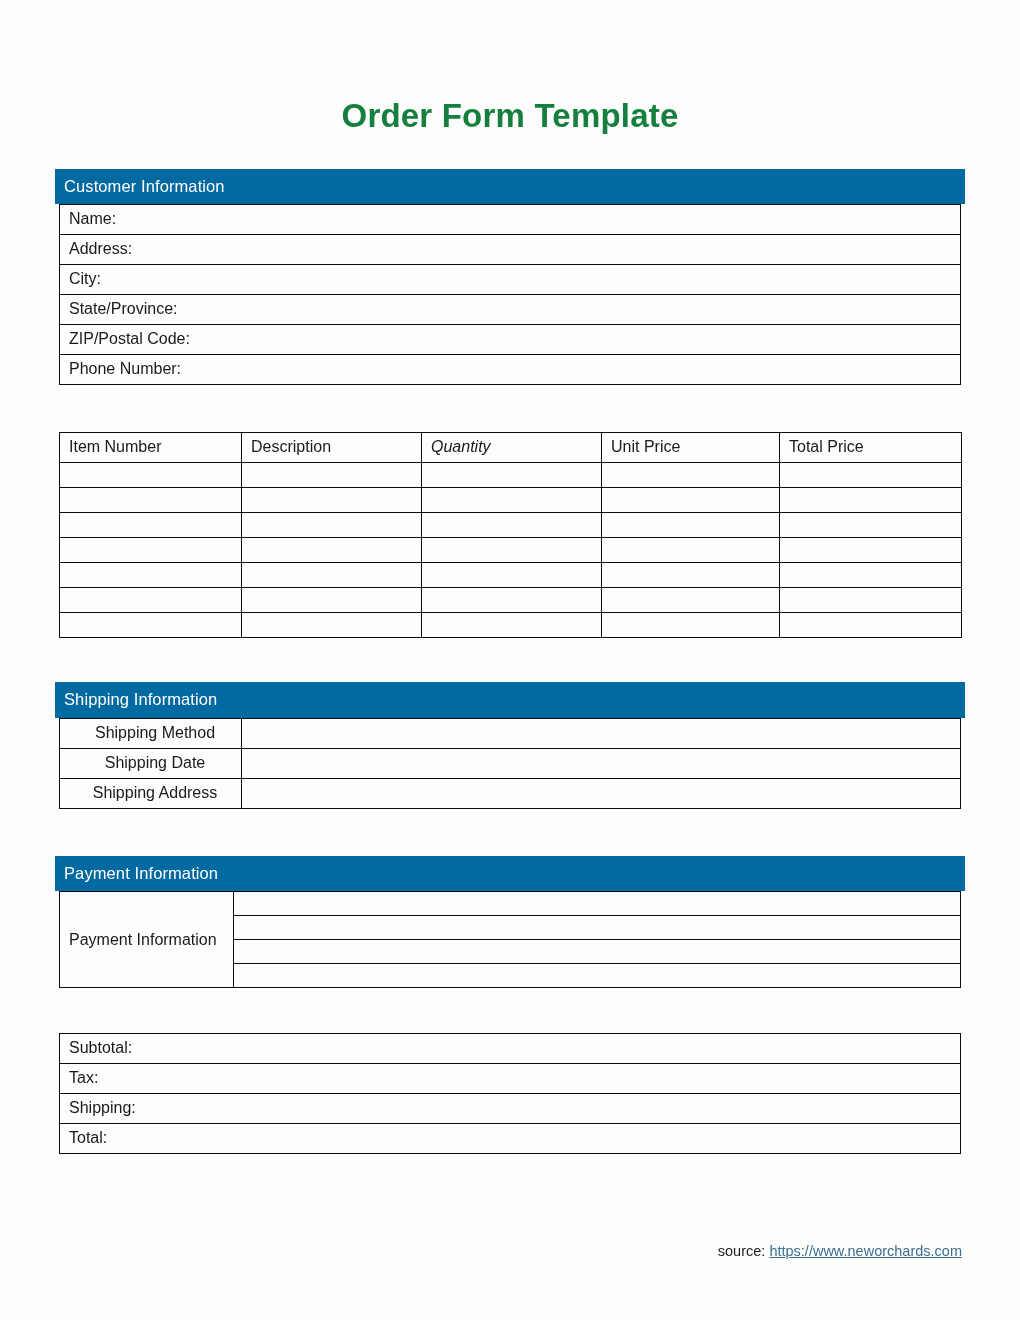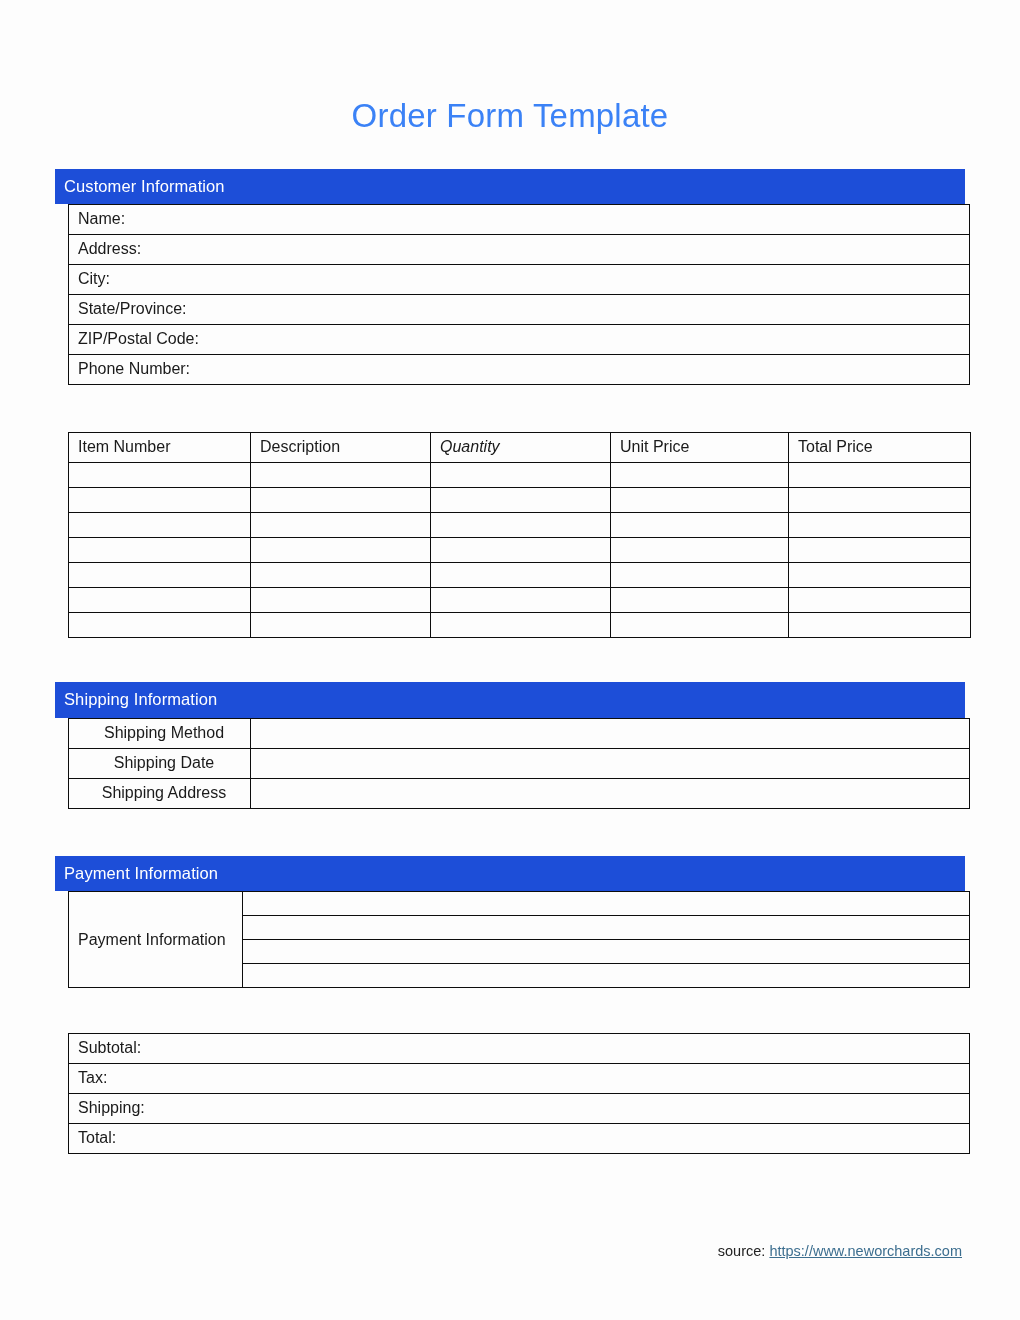--- a/index.html
+++ b/index.html
@@ -20,48 +20,48 @@
   .page {
     width: 1020px;
     height: 1320px;
     background: #fdfdfd;
     padding: 0;
     position: relative;
   }
   .doc-title {
     text-align: center;
     font-size: 33px;
-    font-weight: normal;
-    color: #3b82f6;
+    font-weight: bold;
+    color: #15803d;
     letter-spacing: 0.2px;
     margin: 0;
     padding-top: 96px;
     padding-bottom: 0;
     line-height: 1.2;
   }
   .content {
     margin: 0 auto;
     width: 910px;
     padding-top: 33px;
   }
   .section {
     margin-bottom: 0;
   }
   .section-header {
-    background: #1d4ed8;
+    background: #0369a1;
     color: #ffffff;
     font-size: 16.5px;
     line-height: 1;
     padding: 9px 14px 10px 9px;
     letter-spacing: 0.1px;
   }
   .tbl {
     border-collapse: collapse;
     width: 902px;
-    margin-left: 13px;
+    margin-left: 4px;
     table-layout: fixed;
   }
   .tbl td, .tbl th {
     border: 1.3px solid #0d0d0d;
     font-size: 16px;
     font-weight: normal;
     text-align: left;
     vertical-align: middle;
     padding: 4px 0 5px 9px;
     height: 27px;

